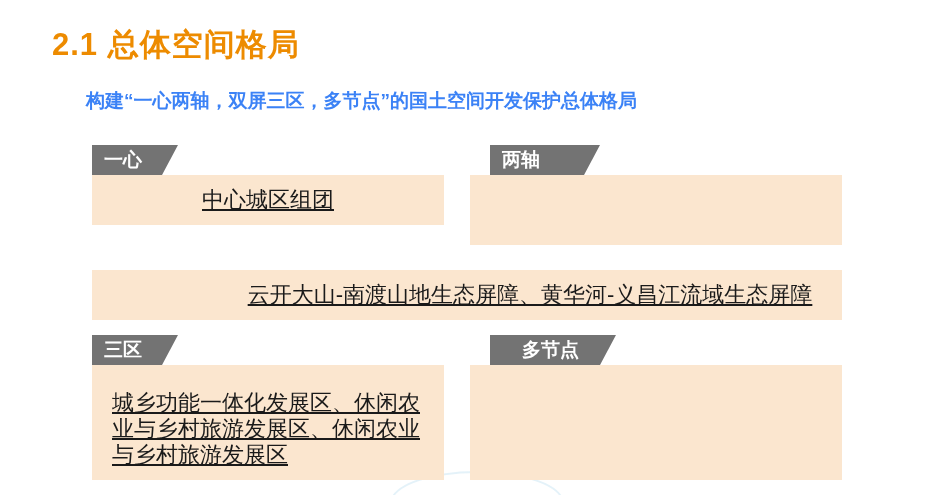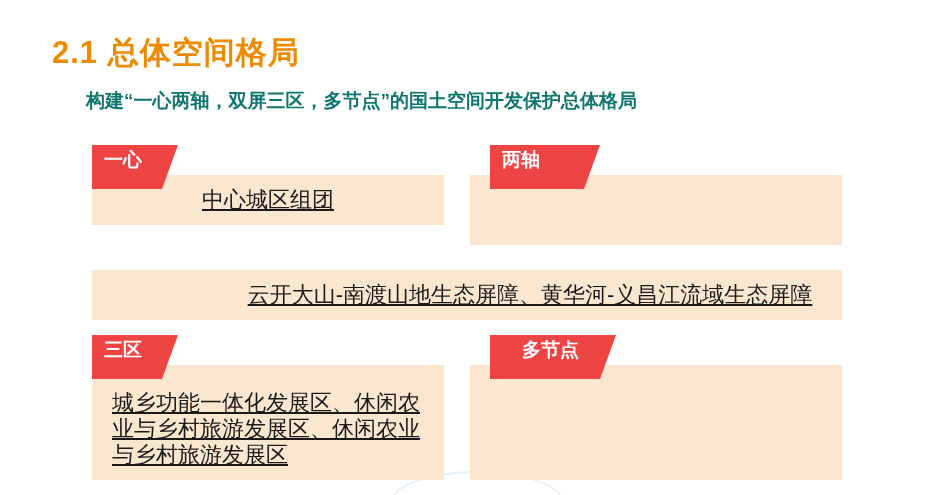--- a/index.html
+++ b/index.html
@@ -16,41 +16,41 @@
   }
   .slide {
     position: relative;
     width: 931px;
     height: 495px;
     background: #ffffff;
   }
   .page-title {
     position: absolute;
     left: 52px;
-    top: 32px;
+    top: 24px;
     font-size: 31px;
     font-weight: bold;
     color: #ed8b00;
     letter-spacing: 1px;
     white-space: nowrap;
   }
   .subtitle {
     position: absolute;
     left: 86px;
     top: 88px;
     font-size: 19px;
     font-weight: bold;
-    color: #0f766e;
+    color: #3b82f6;
     white-space: nowrap;
   }
   
   .tag {
     position: absolute;
-    height: 44px;
-    background: #ef4444;
+    height: 30px;
+    background: #737373;
     color: #ffffff;
     font-size: 19px;
     font-weight: bold;
     line-height: 30px;
     padding-left: 12px;
     padding-right: 26px;
     box-sizing: border-box;
     -webkit-clip-path: polygon(0 0, 100% 0, calc(100% - 16px) 100%, 0 100%);
     clip-path: polygon(0 0, 100% 0, calc(100% - 16px) 100%, 0 100%);
     white-space: nowrap;

